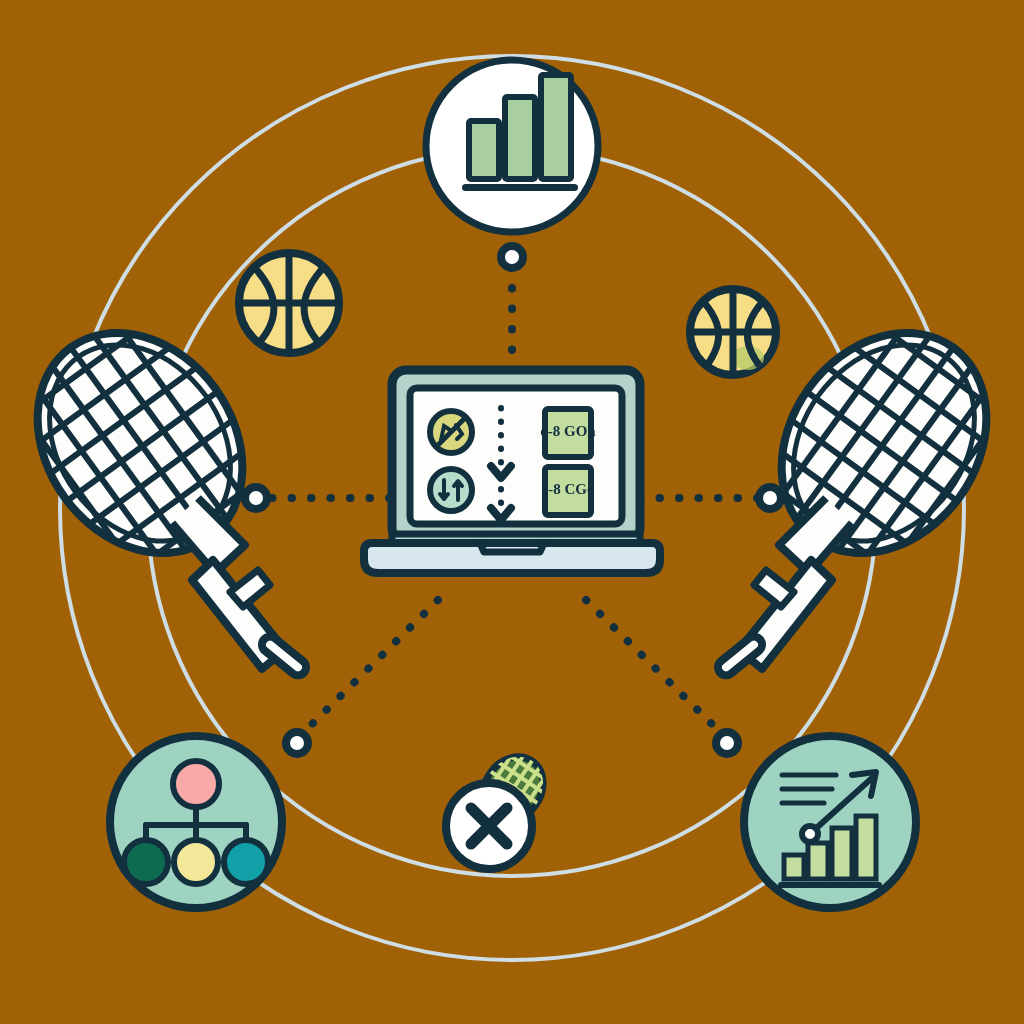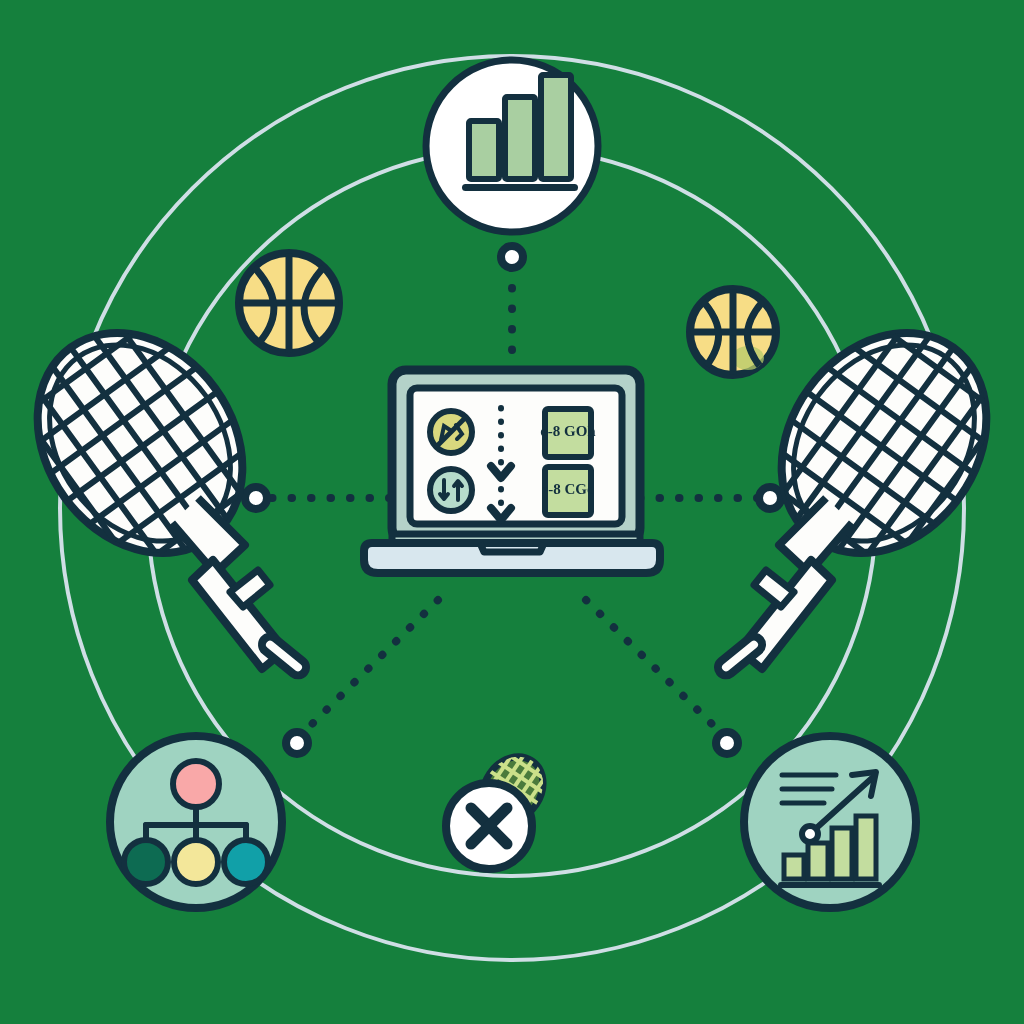--- a/index.html
+++ b/index.html
@@ -8,21 +8,21 @@
     padding: 0;
     background: #ffffff;
   }
   body {
     font-family: "Liberation Sans", sans-serif;
   }
   #stage {
     position: relative;
     width: 1024px;
     height: 1024px;
-    background: #15803d;
+    background: #a16207;
     overflow: hidden;
   }
   #stage svg {
     display: block;
     width: 1024px;
     height: 1024px;
   }
   .sr {
     position: absolute;
     width: 1px; height: 1px;

